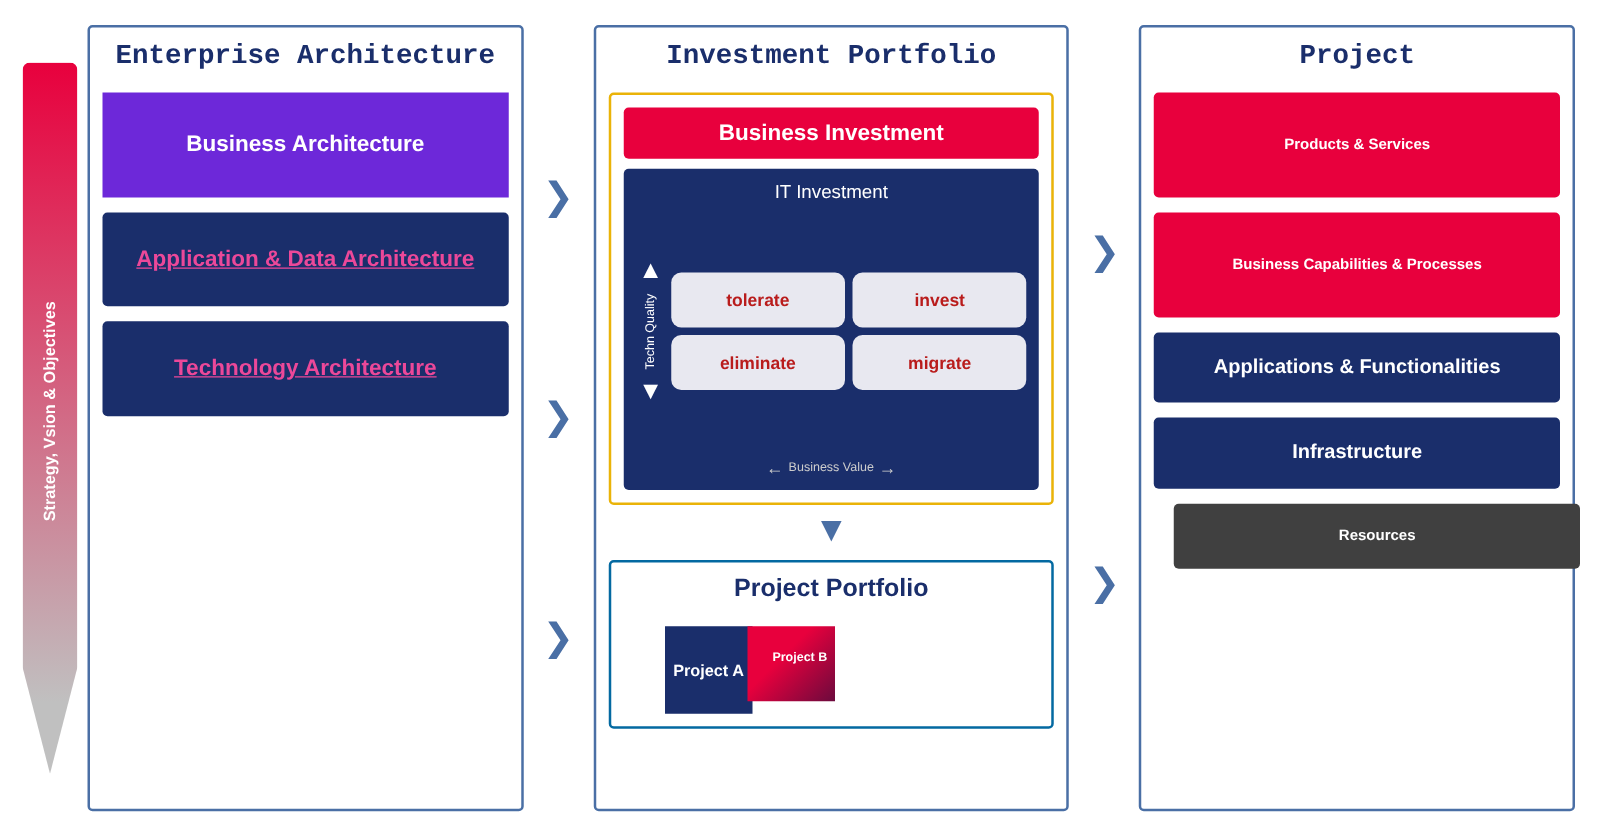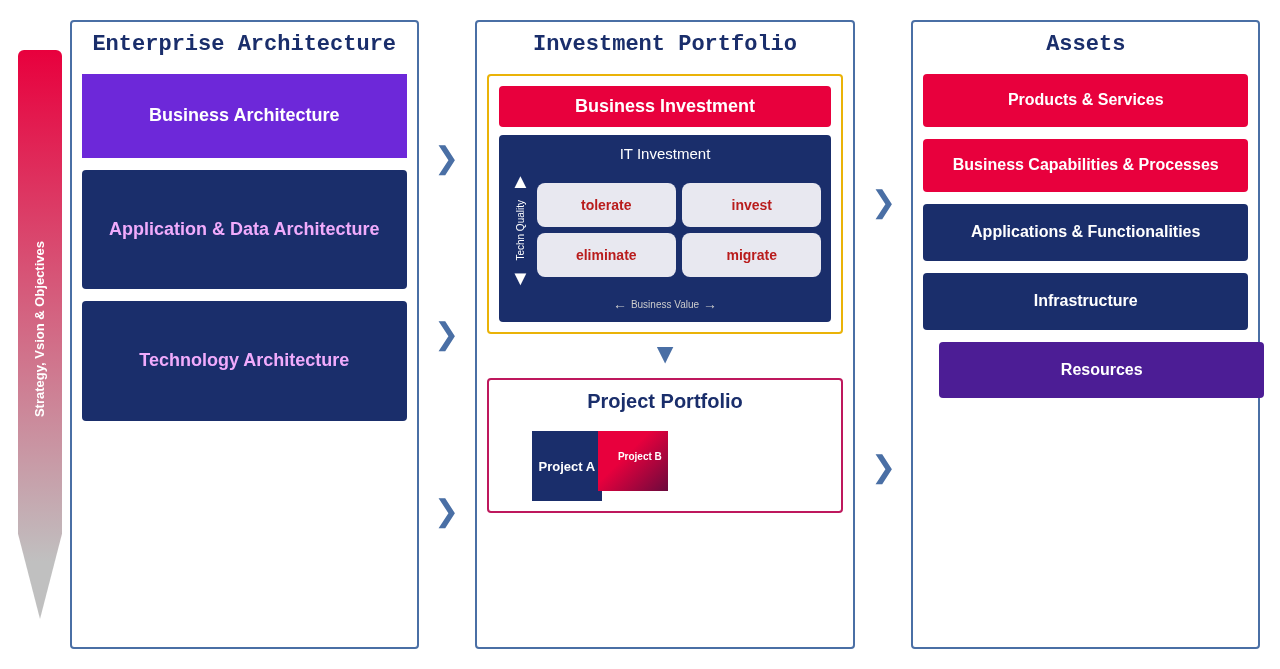--- a/index.html
+++ b/index.html
@@ -98,28 +98,29 @@
       font-size: 18px;
       font-weight: bold;
       text-align: center;
       border-radius: 0;
       width: 100%;
       padding: 30px 10px;
       line-height: 1.3;
     }
     .ea-box-navy {
       background: #1a2e6b;
-      color: #f0abfc;
+      color: #ec4899;
       font-size: 18px;
       font-weight: bold;
       text-align: center;
       border-radius: 4px;
       width: 100%;
-      padding: 48px 10px;
+      padding: 26px 10px;
       line-height: 1.3;
+      text-decoration: underline;
     }
 
     
     .investment-column {
       flex: 1.1;
     }
 
     .business-investment-bar {
       background: #e8003d;
       color: #fff;
@@ -133,20 +134,21 @@
 
     .it-investment-box {
       background: #1a2e6b;
       width: 100%;
       border-radius: 4px;
       padding: 10px;
       display: flex;
       flex-direction: column;
       align-items: center;
       position: relative;
+      gap: 35px;
     }
 
     .it-investment-title {
       color: #fff;
       font-size: 15px;
       font-weight: normal;
       margin-bottom: 8px;
       text-align: center;
     }
 
@@ -213,21 +215,21 @@
       align-items: center;
       gap: 4px;
     }
     .bv-arrow {
       color: #ccc;
       font-size: 14px;
     }
 
     
     .project-portfolio-box {
-      border: 2px solid #be185d;
+      border: 2px solid #0369a1;
       border-radius: 4px;
       width: 100%;
       padding: 10px;
       display: flex;
       flex-direction: column;
       align-items: center;
       gap: 8px;
       margin-top: 4px;
     }
 
@@ -282,45 +284,45 @@
     }
 
     
     .assets-column {
       flex: 1;
     }
 
     .asset-red {
       background: #e8003d;
       color: #fff;
-      font-size: 16px;
-      font-weight: bold;
-      text-align: center;
-      border-radius: 4px;
-      width: 100%;
-      padding: 16px 10px;
+      font-size: 12px;
+      font-weight: bold;
+      text-align: center;
+      border-radius: 4px;
+      width: 100%;
+      padding: 34px 10px;
       line-height: 1.3;
     }
 
     .asset-navy {
       background: #1a2e6b;
       color: #fff;
       font-size: 16px;
       font-weight: bold;
       text-align: center;
       border-radius: 4px;
       width: 100%;
       padding: 18px 10px;
       line-height: 1.3;
     }
 
     .asset-gray {
-      background: #4c1d95;
-      color: #fff;
-      font-size: 16px;
+      background: #404040;
+      color: #fff;
+      font-size: 12px;
       font-weight: bold;
       text-align: center;
       border-radius: 4px;
       width: 100%;
       padding: 18px 10px;
       line-height: 1.3;
       margin-left: 32px;
     }
 
     
@@ -445,21 +447,21 @@
         </div>
       </div>
     </div>
 
     <div class="connector-column">
       <div class="big-arrow">❯</div>
       <div class="big-arrow">❯</div>
     </div>
 
     <div class="column assets-column">
-      <div class="column-title">Assets</div>
+      <div class="column-title">Project</div>
       <div class="asset-red">Products &amp; Services</div>
       <div class="asset-red">Business Capabilities &amp; Processes</div>
       <div class="asset-navy">Applications &amp; Functionalities</div>
       <div class="asset-navy">Infrastructure</div>
       <div class="asset-gray">Resources</div>
     </div>
 
   </div>
 </div>
 

